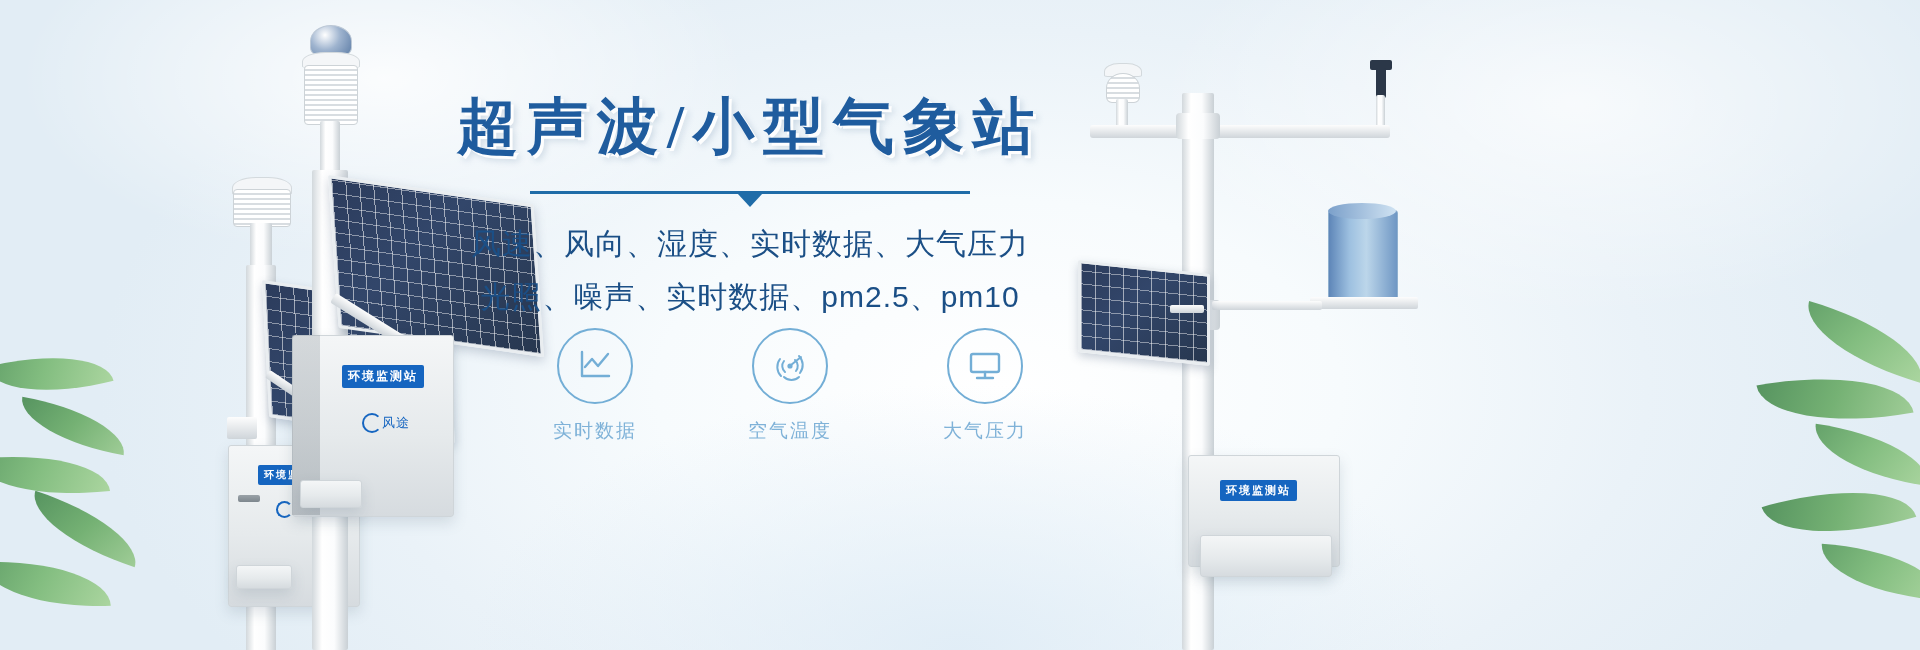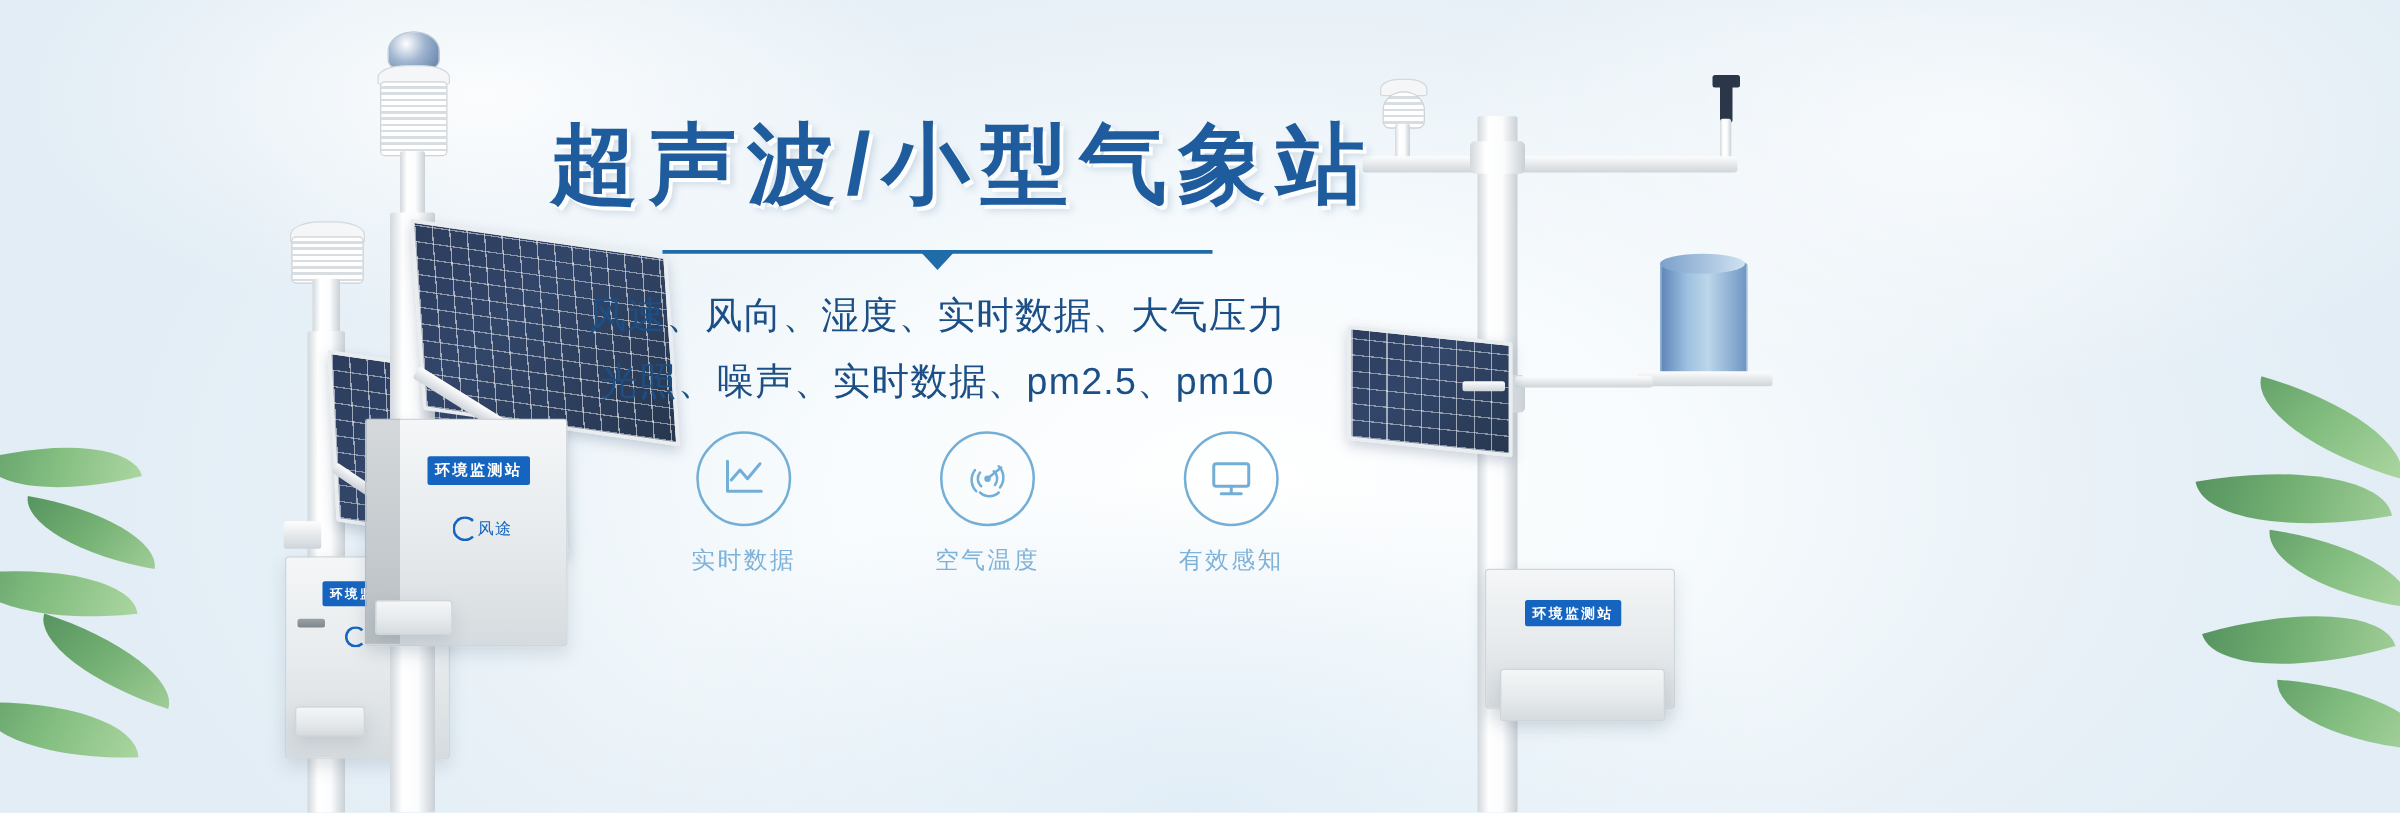--- a/index.html
+++ b/index.html
@@ -18,36 +18,36 @@
   .sky-glow{position:absolute;inset:0;
     background:
       radial-gradient(ellipse 520px 260px at 20% 12%, rgba(255,255,255,.85), rgba(255,255,255,0) 70%),
       radial-gradient(ellipse 600px 300px at 82% 16%, rgba(255,255,255,.7), rgba(255,255,255,0) 70%),
       radial-gradient(ellipse 700px 380px at 50% 100%, rgba(223,236,246,.9), rgba(255,255,255,0) 70%);
     pointer-events:none;}
 
   
   .content{position:absolute;left:440px;top:96px;width:620px;text-align:center;}
   .title{
-    font-family:Liberation Sans, sans-serif;
-    font-weight:bold;font-size:70px;line-height:1;
+    font-family:Liberation Serif, serif;
+    font-weight:bold;font-size:61px;line-height:1;
     color:#1f5c9e;letter-spacing:9px;
     text-shadow:3px 3px 0 rgba(255,255,255,.95), 5px 5px 6px rgba(120,150,180,.30);
     white-space:nowrap;
   }
   .divider{position:relative;margin:34px auto 0;width:440px;height:3px;background:#1f6ca8;}
   .divider:after{
     content:"";position:absolute;left:50%;top:2px;transform:translateX(-50%);
     width:0;height:0;border-left:13px solid transparent;border-right:13px solid transparent;
     border-top:14px solid #1f6ca8;
   }
   .sub{margin-top:26px;color:#1b4f86;font-size:30px;letter-spacing:1px;line-height:1.62;white-space:nowrap;}
 
   
-  .features{position:absolute;left:540px;top:345px;width:500px;display:flex;justify-content:space-between;}
+  .features{position:absolute;left:540px;top:328px;width:500px;display:flex;justify-content:space-between;}
   .feat{width:110px;display:flex;flex-direction:column;align-items:center;}
   .circle{
     width:72px;height:72px;border-radius:50%;border:2px solid #73aed6;
     display:flex;align-items:center;justify-content:center;background:transparent;
   }
   .circle svg{display:block;}
   .feat-label{margin-top:14px;font-size:19px;color:#7fb2d8;letter-spacing:2px;white-space:nowrap;}
 
   
   .eq{position:absolute;}
@@ -223,18 +223,18 @@
     </div>
 
     <div class="feat">
       <div class="circle">
         <svg width="40" height="40" viewBox="0 0 40 40" fill="none" stroke="#73aed6" stroke-width="2.4" stroke-linecap="round" stroke-linejoin="round">
           <rect x="6" y="8" width="28" height="18" rx="2"></rect>
           <line x1="20" y1="26" x2="20" y2="31"></line>
           <line x1="12" y1="32" x2="28" y2="32"></line>
         </svg>
       </div>
-      <div class="feat-label">有效感知</div>
+      <div class="feat-label">大气压力</div>
     </div>
 
 
   </div>
 </div>
 
 </body></html>

